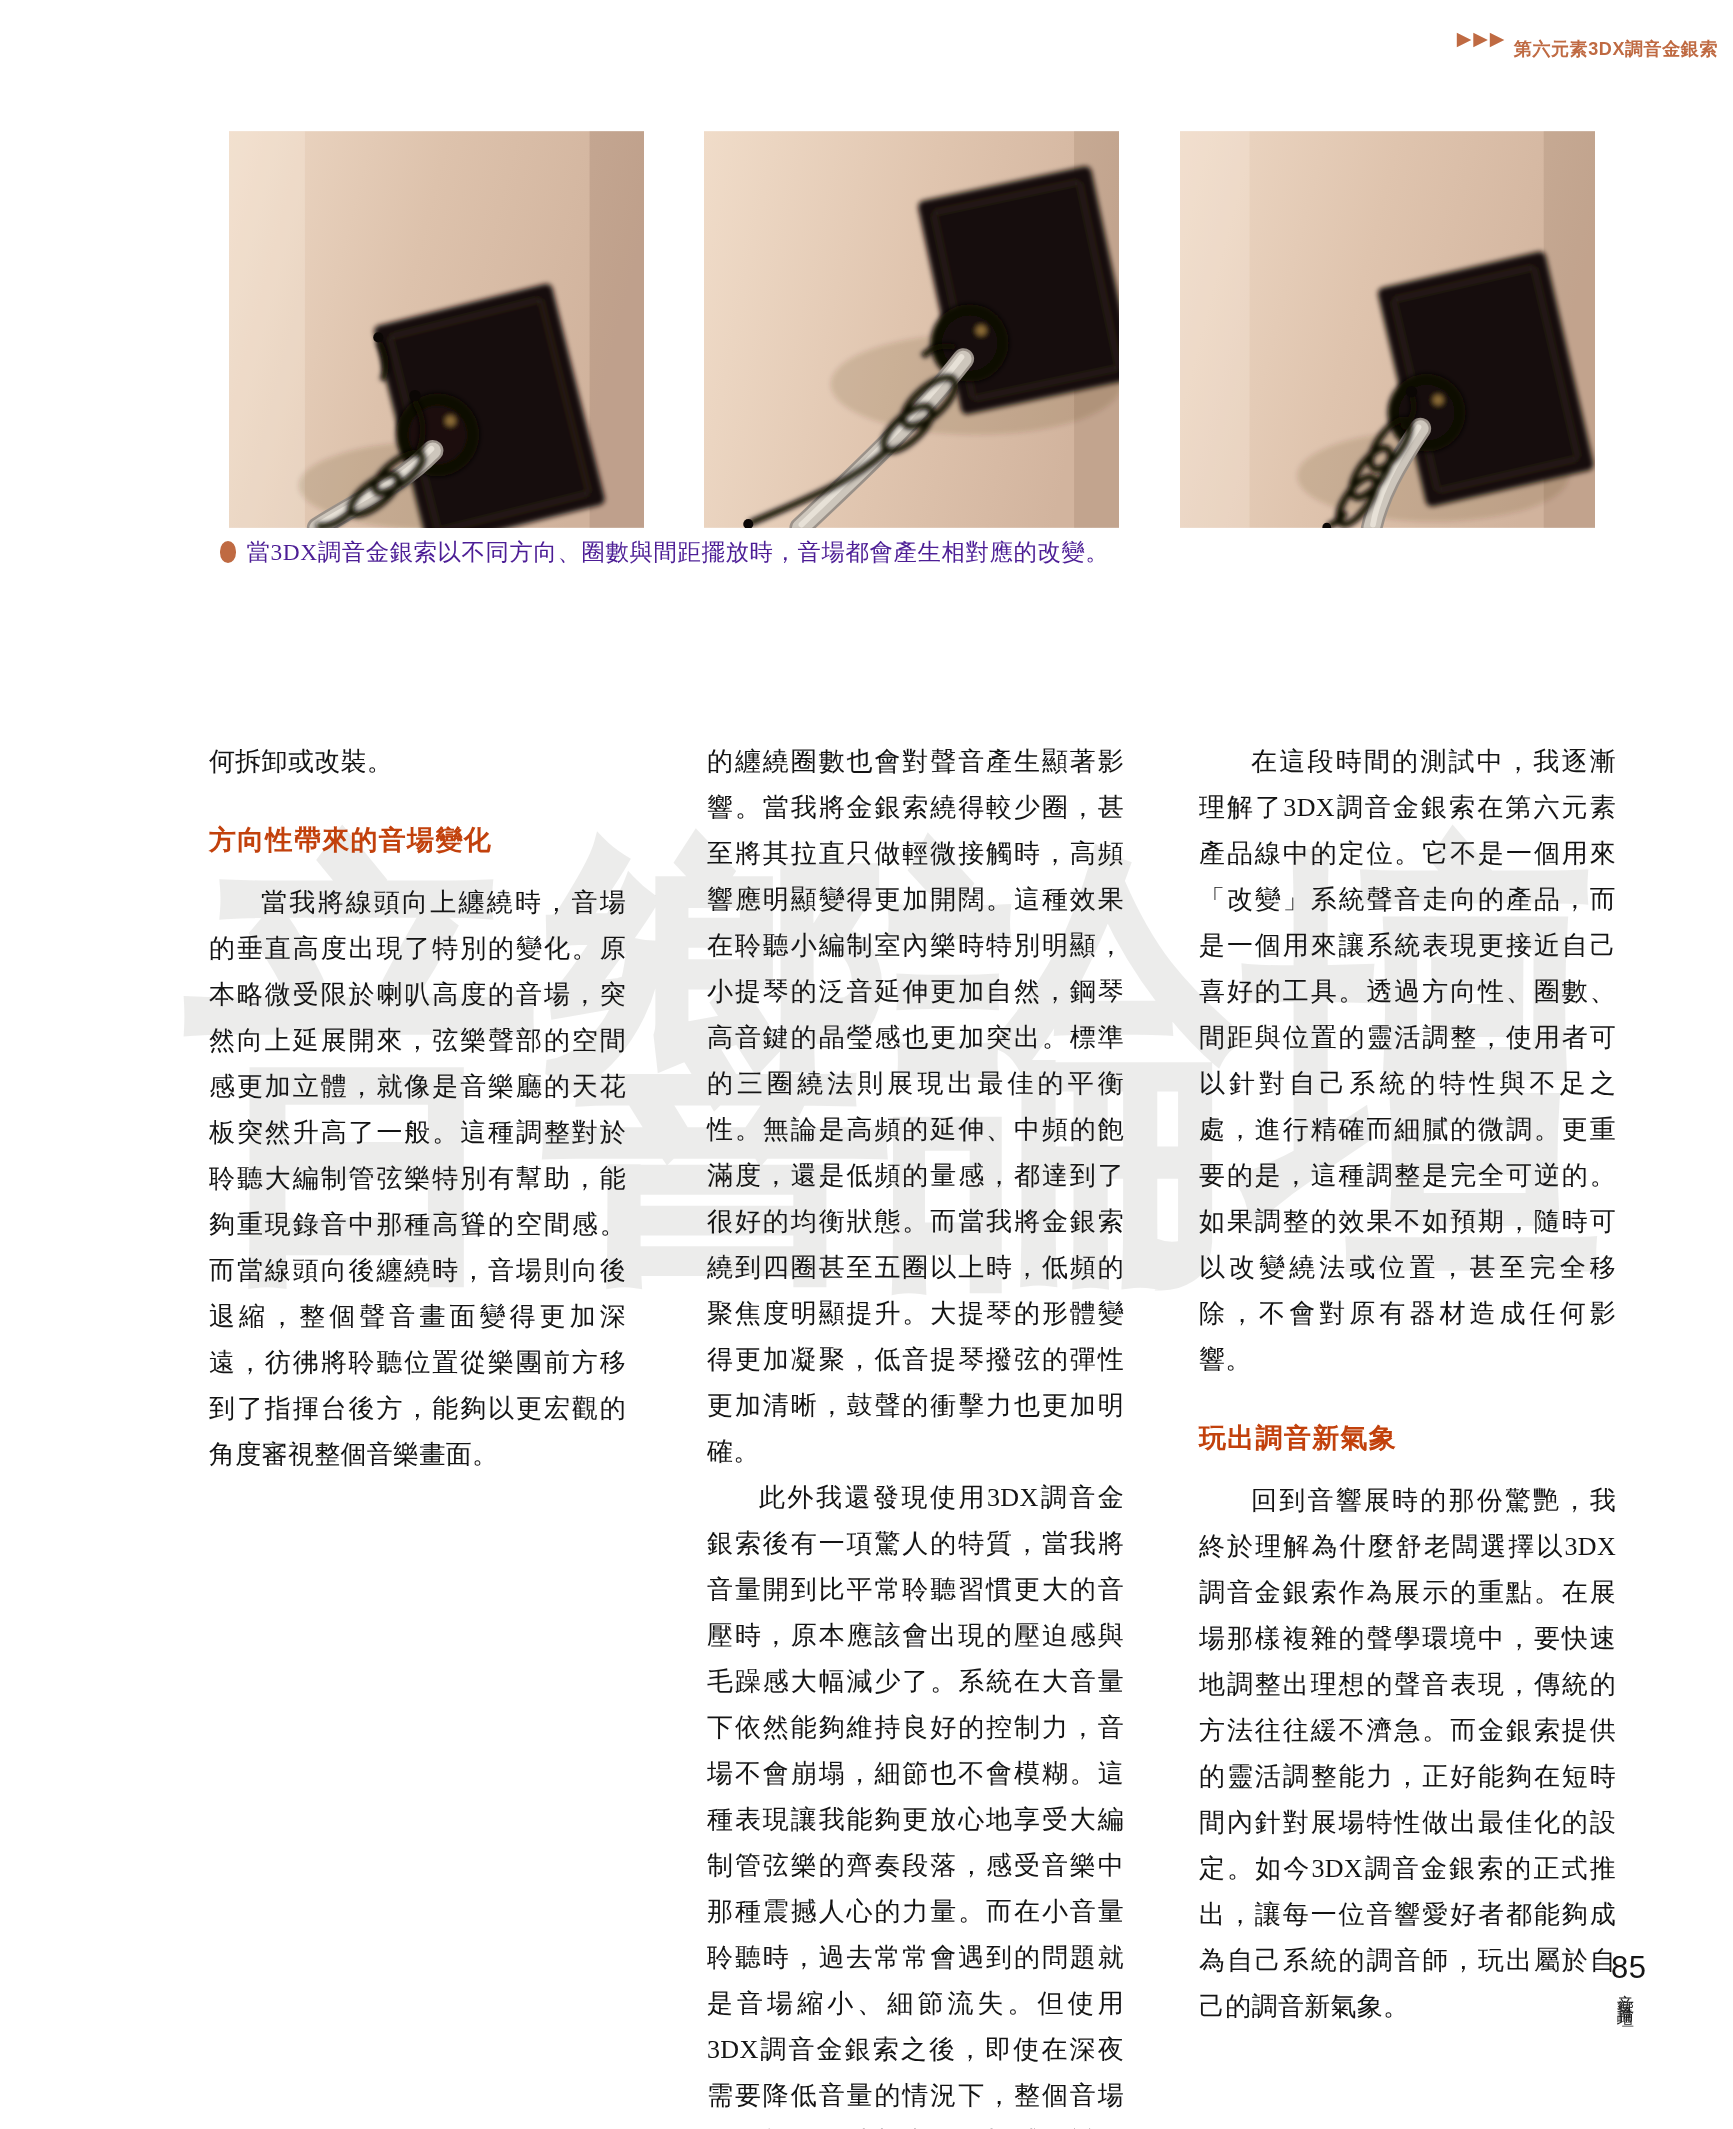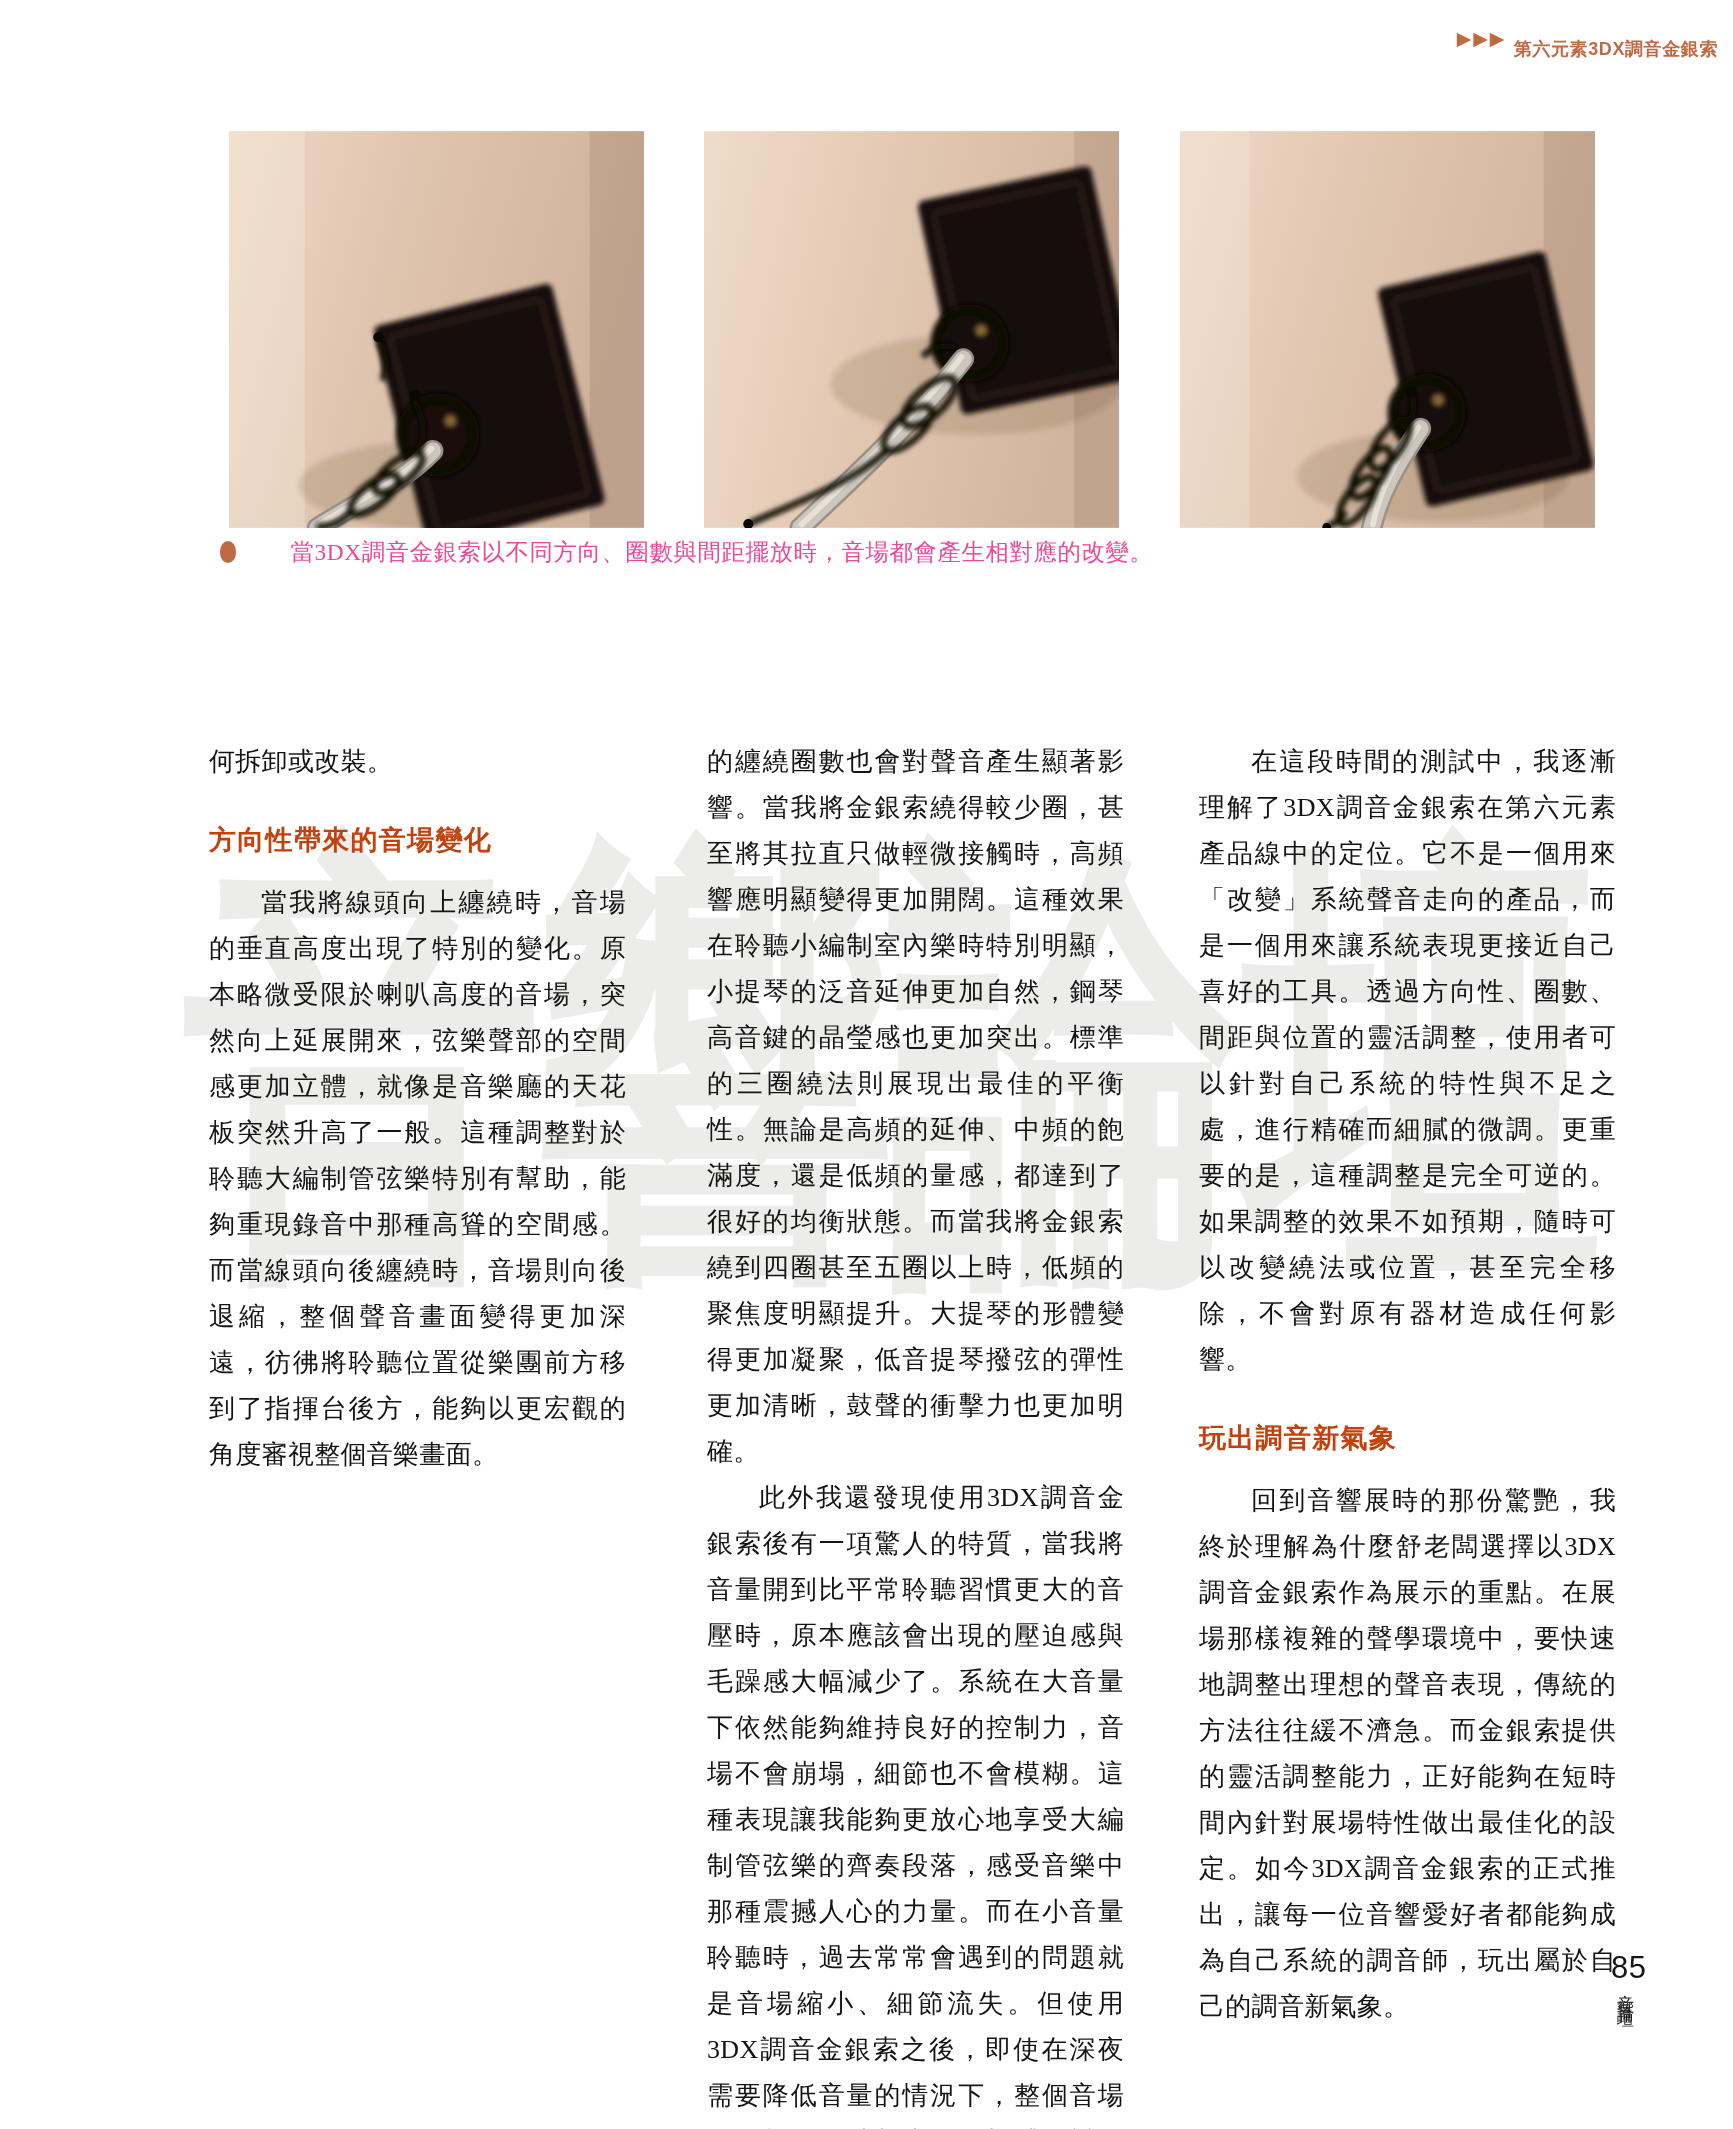--- a/index.html
+++ b/index.html
@@ -14,21 +14,21 @@
   }
   .mag-header .arrows{font-size:19px;letter-spacing:1.9px;transform:translateY(-1.3px);}
   .mag-header .htitle{font-size:18px;letter-spacing:0.6px;margin-top:19px;}
   
   .photo{position:absolute;top:131px;width:415px;height:397px;z-index:2;}
   .photo svg{display:block;width:100%;height:100%;}
   .photo1{left:229px;} .photo2{left:704px;} .photo3{left:1180px;}
   
   .caption{position:absolute;left:220px;top:536px;display:flex;align-items:center;gap:10px;z-index:2;}
   .caption .bullet{width:16.4px;height:21.5px;border-radius:50%;background:#bf6a42;flex:0 0 auto;}
-  .caption .ctext{font-size:23.4px;color:#ec4899;letter-spacing:0.6px;margin-left:44px;}
+  .caption .ctext{font-size:23.4px;color:#4c1d95;letter-spacing:0.6px;}
   
   .watermark{
     position:absolute;left:183px;top:835px;z-index:0;
     font-family:"Liberation Sans","DejaVu Sans",sans-serif;font-weight:700;
     font-size:462px;line-height:1;white-space:nowrap;color:rgba(70,64,58,0.10);
     transform:scaleX(0.78);transform-origin:left top;letter-spacing:-8.9px;
     user-select:none;pointer-events:none;
   }
   
   .col{

